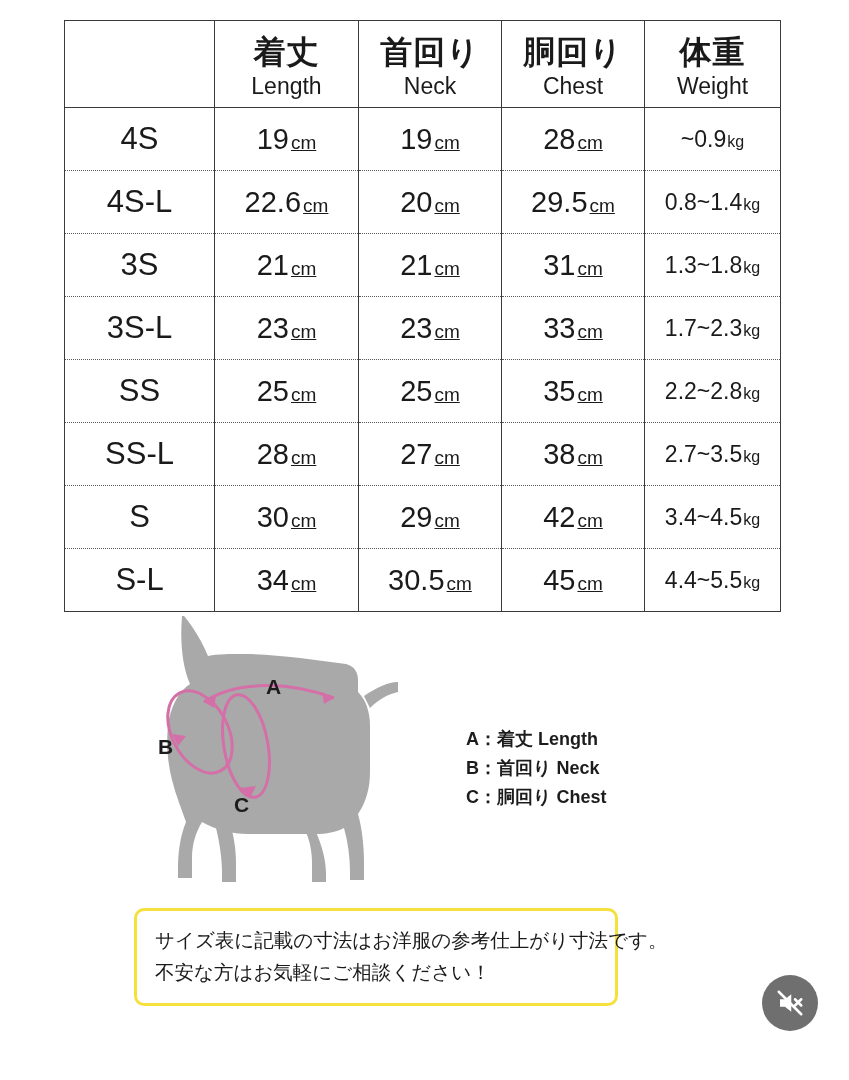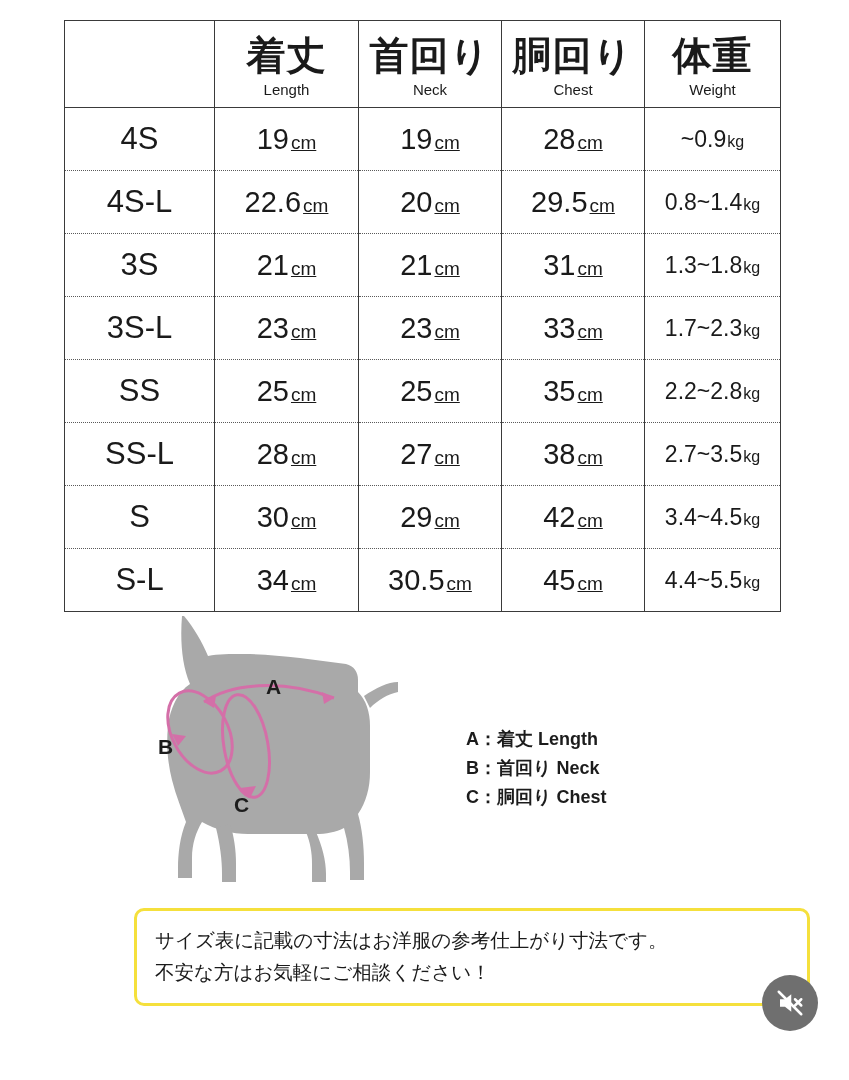--- a/index.html
+++ b/index.html
@@ -52,28 +52,28 @@
   col.c-chest{ width: 143px; }
   col.c-wt   { width: 136px; }
 
   .hd {
     height: 86px;
     line-height: 1.05;
     padding: 6px 2px 8px 2px;
   }
   .hd .jp {
     display: block;
-    font-size: 39px;
+    font-size: 32px;
     font-weight: bold;
     letter-spacing: 1px;
     margin-top: 6px;
   }
   .hd .en {
     display: block;
-    font-size: 15px;
+    font-size: 23px;
     font-weight: normal;
     margin-top: 5px;
   }
   .hd.blank { background: #fff; }
 
   td.size-cell {
     font-size: 31px;
     height: 62px;
   }
   td.num-cell {
@@ -113,21 +113,21 @@
     font-weight: bold;
     color: #1c1c1c;
   }
   .legend div { white-space: nowrap; }
 
   
   .note {
     position: absolute;
     left: 134px;
     top: 908px;
-    width: 676px;
+    width: 484px;
     box-sizing: border-box;
     border: 3px solid #f5e03c;
     border-radius: 10px;
     background: #ffffff;
     padding: 14px 16px 14px 18px;
   }
   .note p {
     margin: 0;
     font-size: 19.5px;
     line-height: 1.63;

